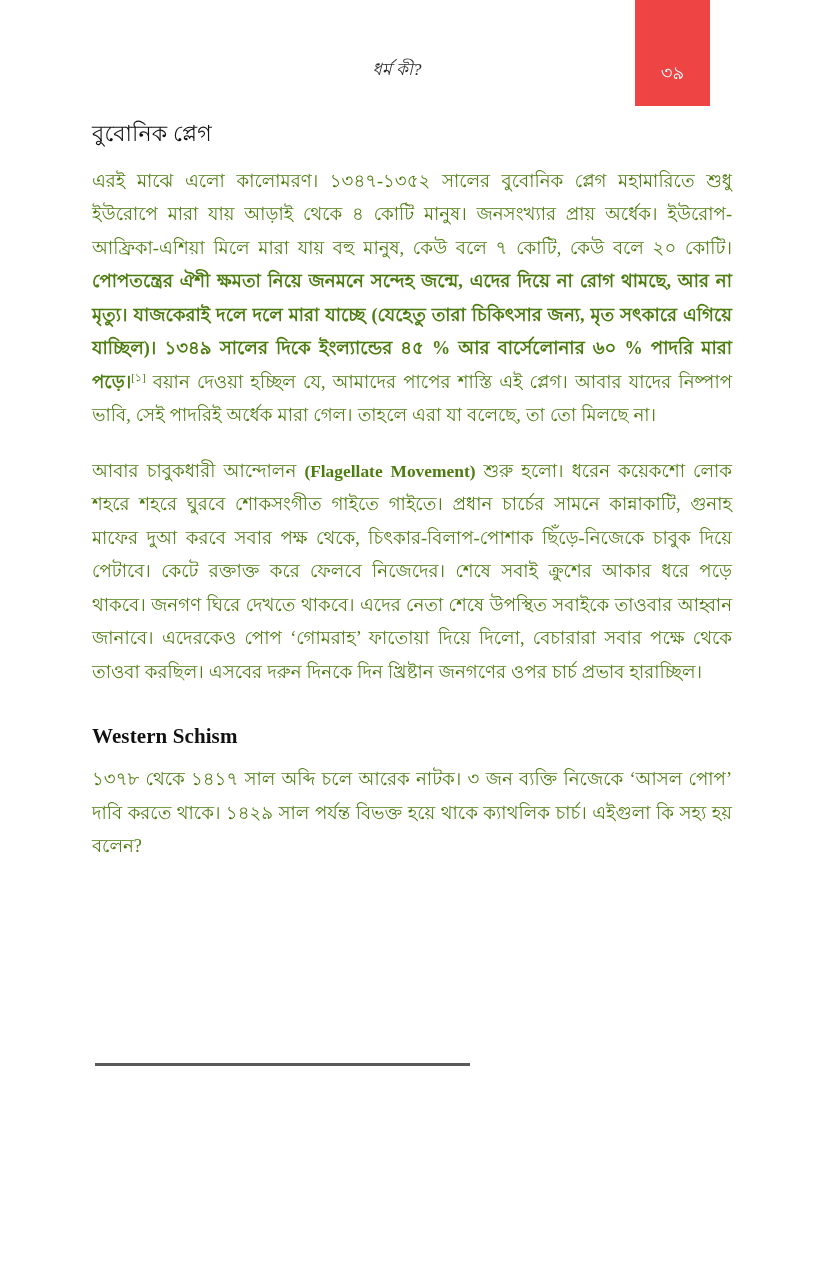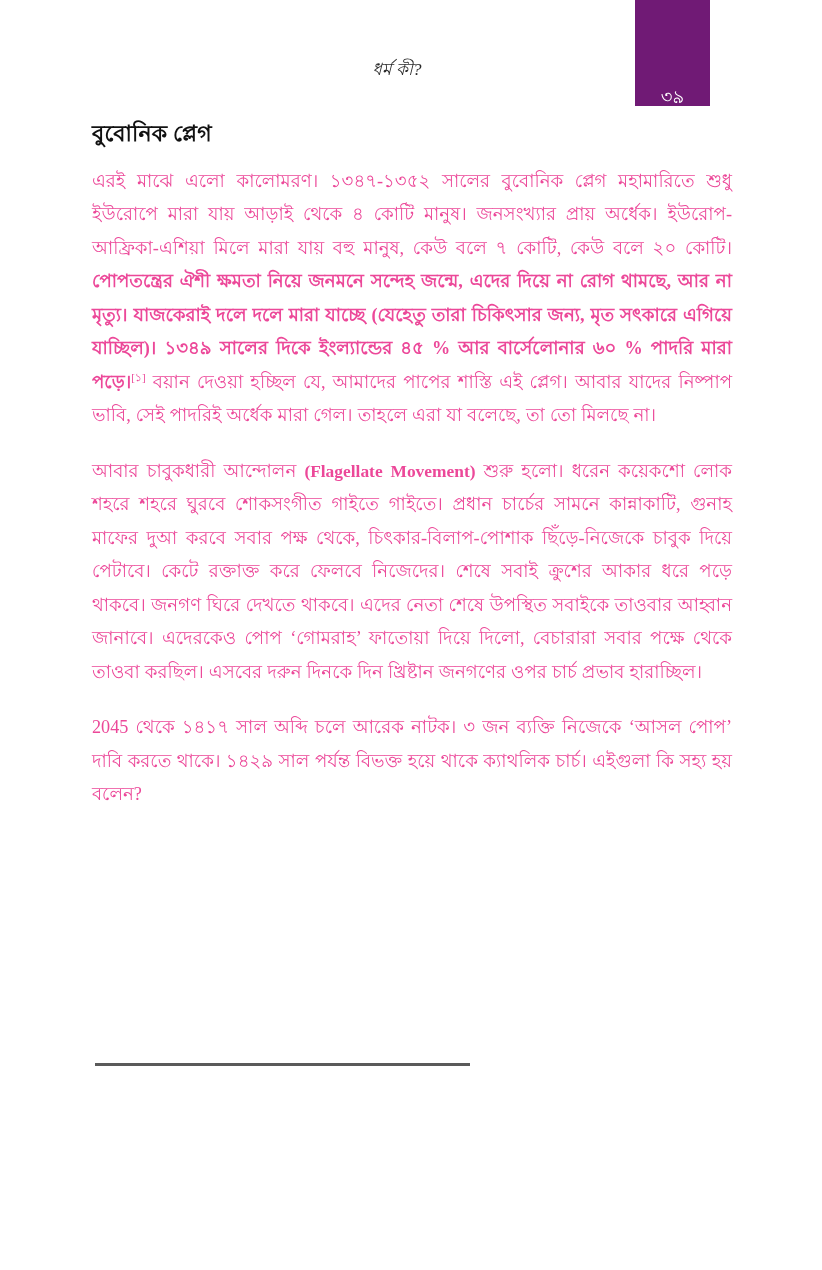--- a/index.html
+++ b/index.html
@@ -42,45 +42,46 @@
     letter-spacing: .2px;
   }
 
   
   .page-number-tab {
     position: absolute;
     left: 635px;
     top: 0;
     width: 75px;
     height: 106px;
-    background: #701a75;
+    background: #ef4444;
     display: flex;
     align-items: flex-end;
     justify-content: center;
+    padding-bottom: 24px;
     box-sizing: border-box;
   }
   .page-number-tab .pn-text {
     color: #ffffff;
     font-size: 18px;
     font-family: "Liberation Serif", "DejaVu Serif", serif;
     line-height: 1;
   }
 
   
   .content {
     position: absolute;
     left: 92px;
     top: 120px;
     width: 640px;
   }
 
   h2.section-heading-bn {
     margin: 0 0 16px 0;
     font-family: "Liberation Serif", "DejaVu Serif", serif;
-    font-weight: bold;
+    font-weight: normal;
     font-size: 22px;
     line-height: 1.3;
     color: #111111;
     letter-spacing: .2px;
   }
 
   h2.section-heading-en {
     margin: 34px 0 14px 0;
     font-family: "Liberation Serif", "DejaVu Serif", serif;
     font-weight: bold;
@@ -89,21 +90,21 @@
     color: #111111;
     letter-spacing: .1px;
   }
 
   p.para {
     margin: 0 0 22px 0;
     font-size: 18.2px;
     line-height: 33.5px;
     text-align: justify;
     text-justify: inter-word;
-    color: #ec4899;
+    color: #4d7c0f;
     word-spacing: .5px;
   }
   p.para:last-child { margin-bottom: 0; }
 
   .bn-bold { font-weight: bold; }
 
   .latin-inline {
     font-family: "Liberation Serif", "DejaVu Serif", serif;
     font-size: 17.4px;
     font-weight: bold;
@@ -155,22 +156,23 @@
   </div>
 
   <div class="content">
 
     <h2 class="section-heading-bn">বুবোনিক প্লেগ</h2>
 
     <p class="para"><span>এরই মাঝে এলো কালোমরণ। ১৩৪৭-১৩৫২ সালের বুবোনিক প্লেগ মহামারিতে শুধু ইউরোপে মারা যায় আড়াই থেকে ৪ কোটি মানুষ। জনসংখ্যার প্রায় অর্ধেক। ইউরোপ-আফ্রিকা-এশিয়া মিলে মারা যায় বহু মানুষ, কেউ বলে ৭ কোটি, কেউ বলে ২০ কোটি। </span><span class="bn-bold">পোপতন্ত্রের ঐশী ক্ষমতা নিয়ে জনমনে সন্দেহ জন্মে, এদের দিয়ে না রোগ থামছে, আর না মৃত্যু। যাজকেরাই দলে দলে মারা যাচ্ছে (যেহেতু তারা চিকিৎসার জন্য, মৃত সৎকারে এগিয়ে যাচ্ছিল)। ১৩৪৯ সালের দিকে ইংল্যান্ডের ৪৫ % আর বার্সেলোনার ৬০ % পাদরি মারা পড়ে।</span><sup class="footnote-ref">[১]</sup><span> বয়ান দেওয়া হচ্ছিল যে, আমাদের পাপের শাস্তি এই প্লেগ। আবার যাদের নিষ্পাপ ভাবি, সেই পাদরিই অর্ধেক মারা গেল। তাহলে এরা যা বলেছে, তা তো মিলছে না।</span></p>
 
     <p class="para"><span>আবার চাবুকধারী আন্দোলন </span><span class="latin-inline">(Flagellate Movement)</span><span> শুরু হলো। ধরেন কয়েকশো লোক শহরে শহরে ঘুরবে শোকসংগীত গাইতে গাইতে। প্রধান চার্চের সামনে কান্নাকাটি, গুনাহ মাফের দুআ করবে সবার পক্ষ থেকে, চিৎকার-বিলাপ-পোশাক ছিঁড়ে-নিজেকে চাবুক দিয়ে পেটাবে। কেটে রক্তাক্ত করে ফেলবে নিজেদের। শেষে সবাই ক্রুশের আকার ধরে পড়ে থাকবে। জনগণ ঘিরে দেখতে থাকবে। এদের নেতা শেষে উপস্থিত সবাইকে তাওবার আহ্বান জানাবে। এদেরকেও পোপ ‘গোমরাহ’ ফাতোয়া দিয়ে দিলো, বেচারারা সবার পক্ষে থেকে তাওবা করছিল। এসবের দরুন দিনকে দিন খ্রিষ্টান জনগণের ওপর চার্চ প্রভাব হারাচ্ছিল।</span></p>
 
+    <h2 class="section-heading-en">Western Schism</h2>
 
-    <p class="para">2045 থেকে ১৪১৭ সাল অব্দি চলে আরেক নাটক। ৩ জন ব্যক্তি নিজেকে ‘আসল পোপ’ দাবি করতে থাকে। ১৪২৯ সাল পর্যন্ত বিভক্ত হয়ে থাকে ক্যাথলিক চার্চ। এইগুলা কি সহ্য হয় বলেন?</p>
+    <p class="para">১৩৭৮ থেকে ১৪১৭ সাল অব্দি চলে আরেক নাটক। ৩ জন ব্যক্তি নিজেকে ‘আসল পোপ’ দাবি করতে থাকে। ১৪২৯ সাল পর্যন্ত বিভক্ত হয়ে থাকে ক্যাথলিক চার্চ। এইগুলা কি সহ্য হয় বলেন?</p>
 
 
   </div>
 
   <div class="footnote-zone">
     <div class="footnote-rule"></div>
   </div>
 
 </div>
 

